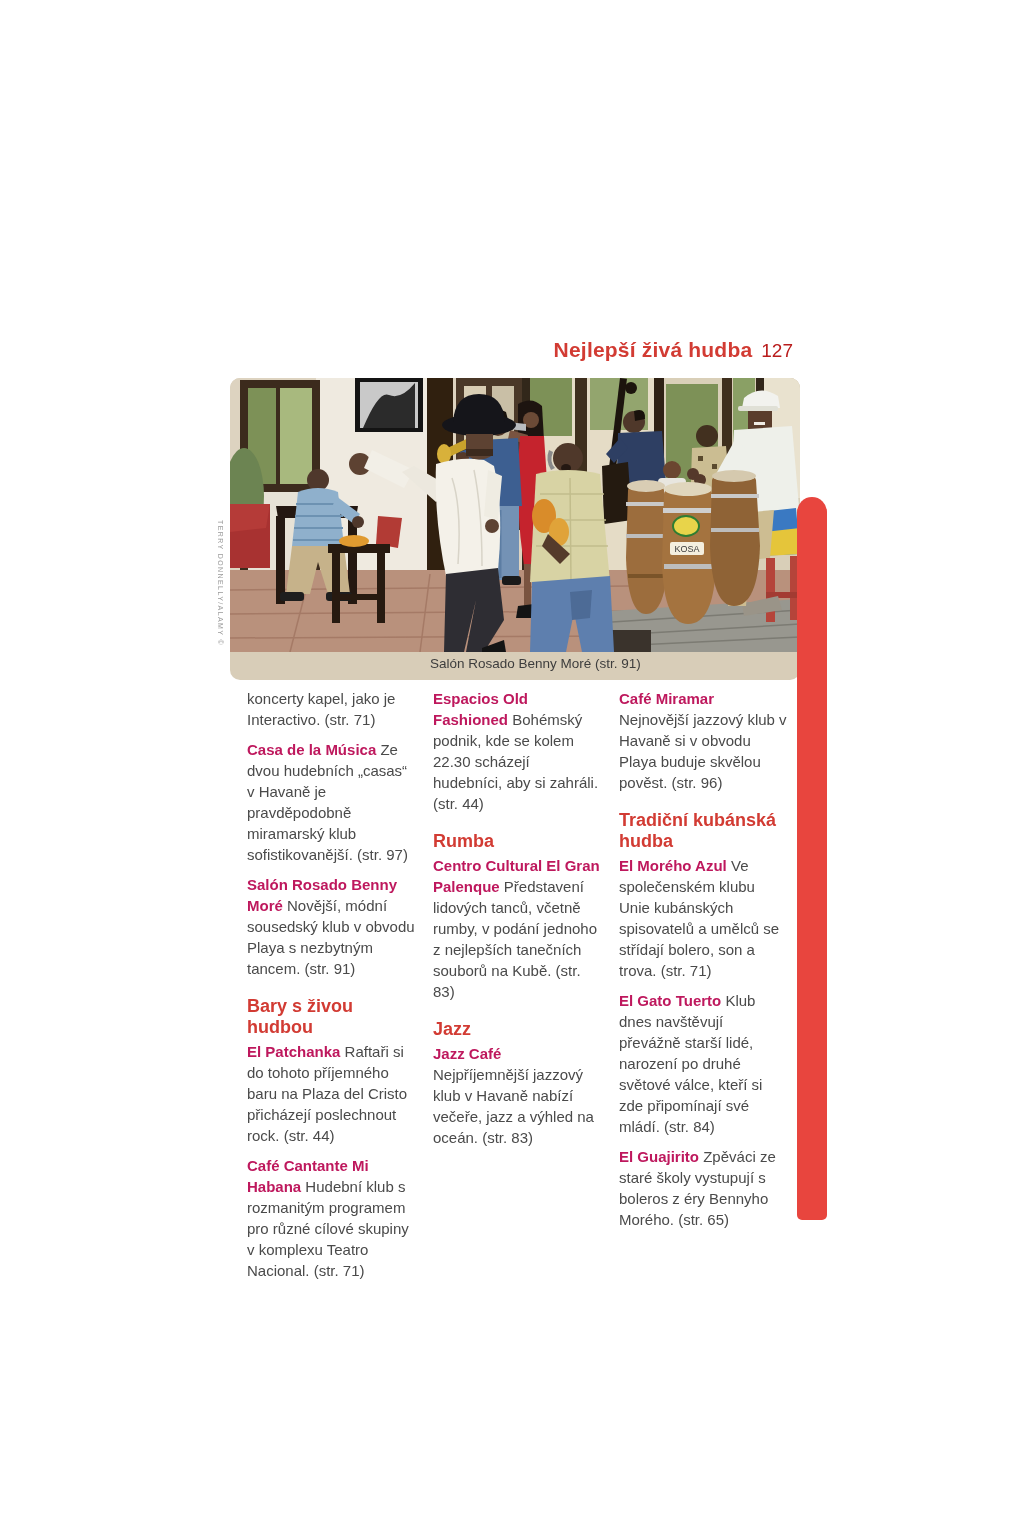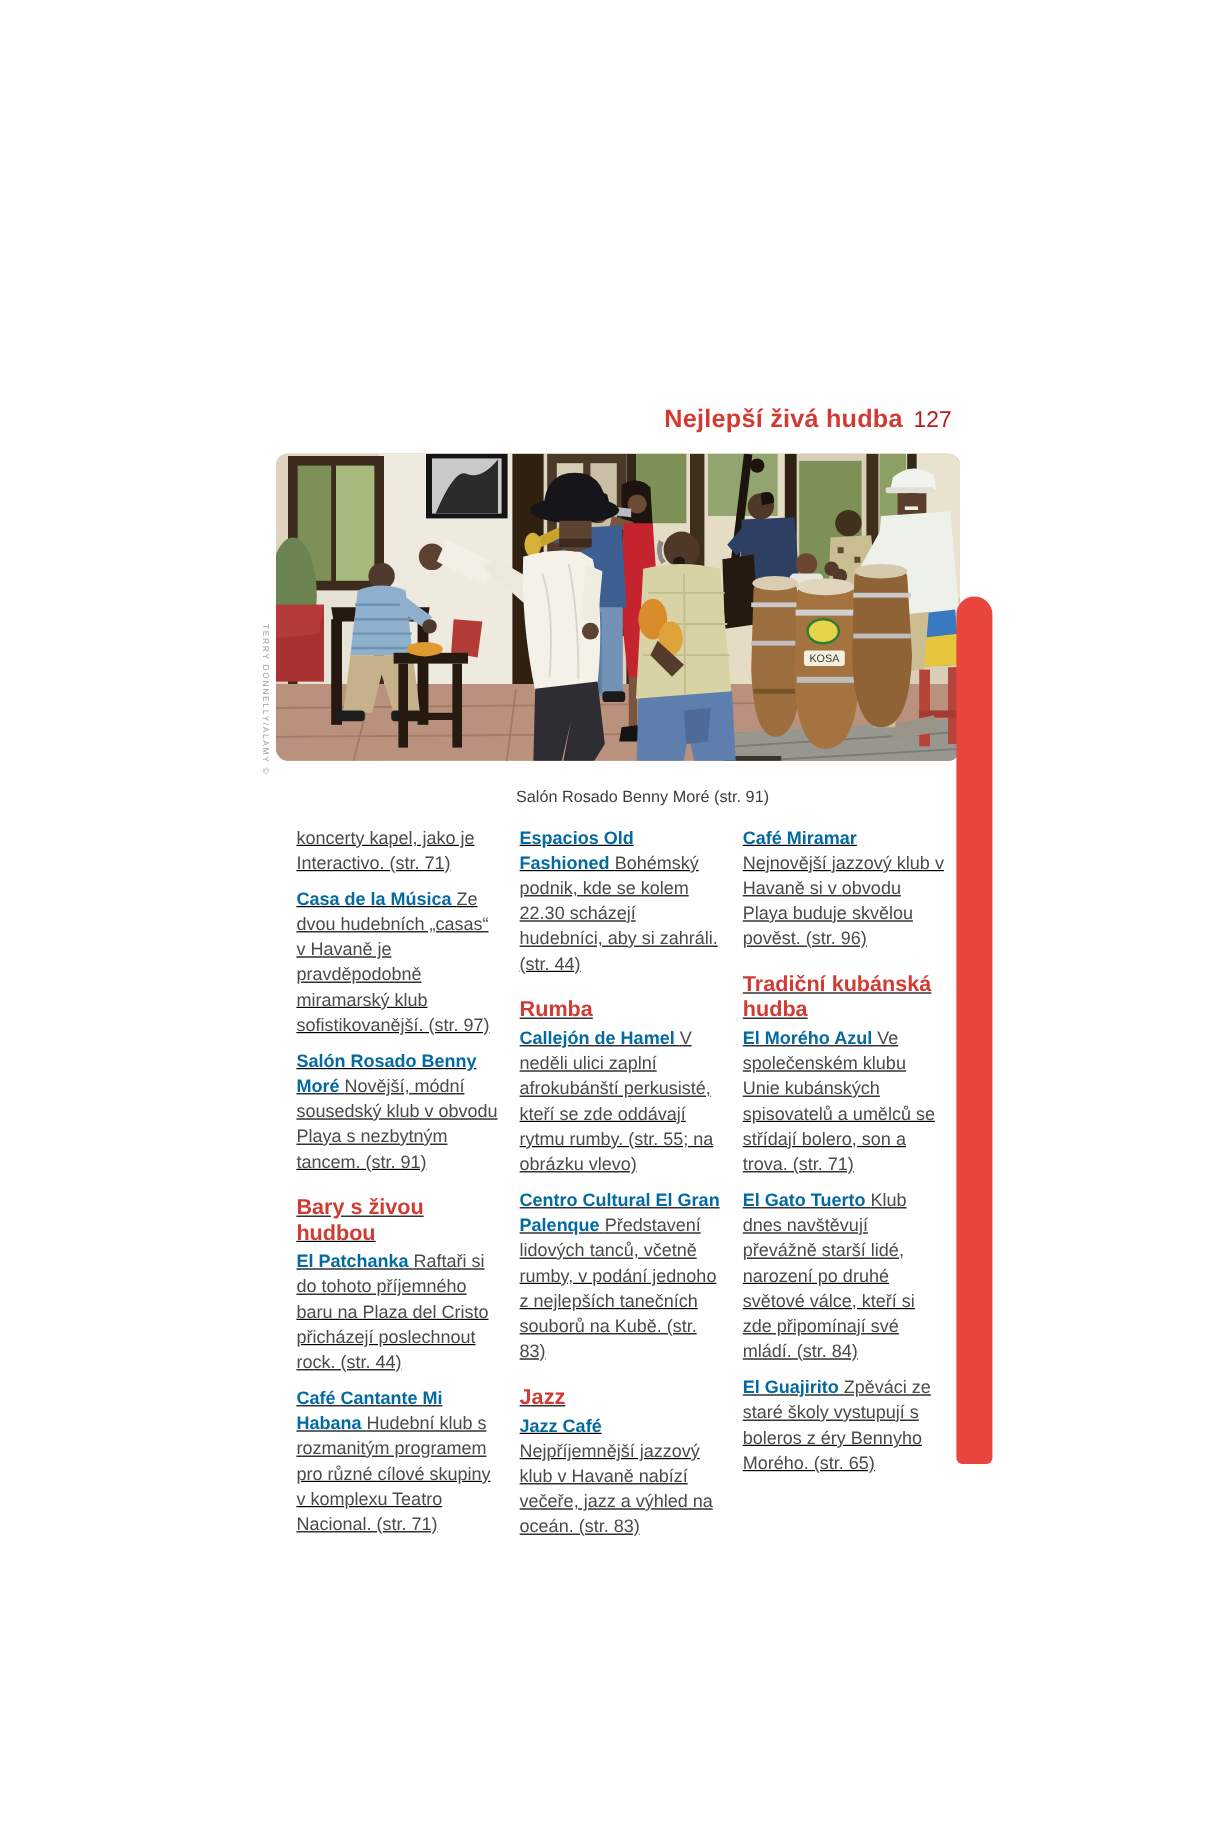--- a/index.html
+++ b/index.html
@@ -15,21 +15,21 @@
     position:absolute;left:230px;top:338px;width:563px;
     display:flex;justify-content:flex-end;align-items:baseline;gap:9px;
   }
   .page-title{
     color:var(--accent,#d23b33);
     font-size:21px;font-weight:bold;letter-spacing:0.2px;text-align:center;
   }
   .page-number{color:#b91c1c;font-size:19px;font-weight:normal;}
   
   .photo-frame{
-    position:absolute;left:230px;top:378px;width:570px;height:256px;
+    position:absolute;left:230px;top:378px;width:570px;height:302px;
     border-radius:10px;overflow:hidden;background:#d8cdb8;
   }
   .photo-frame svg{display:block;}
   .photo-credit{
     position:absolute;left:224px;top:520px;width:130px;height:10px;
     transform:rotate(90deg);transform-origin:0 0;
     font-size:7px;letter-spacing:1.4px;color:#9a9a9a;white-space:nowrap;
   }
   .photo-caption{
     position:absolute;left:430px;top:656px;width:357px;
@@ -39,26 +39,26 @@
   .red-tab{
     position:absolute;left:797px;top:497px;width:30px;height:723px;
     background:var(--tab,#e8453e);
     border-radius:15px 15px 5px 5px;
   }
   
   .columns{
     position:absolute;left:247px;top:688px;width:540px;
     display:flex;gap:18px;
   }
-  .col{width:168px;flex:0 0 168px;text-decoration:underline;}
+  .col{width:168px;flex:0 0 168px;}
   .col p{
     margin:0 0 9px 0;
     font-size:15px;line-height:21px;color:#4a4a4a;
   }
-  .col p strong{color:#0369a1;}
+  .col p strong{color:#be185d;}
   .col h3{
     margin:17px 0 3px 0;
     font-size:18px;line-height:21px;font-weight:bold;
     color:var(--accent,#d23b33);
   }
   .col h3:first-child{margin-top:0;}
 </style>
 </head>
 <body>
 
@@ -284,21 +284,20 @@
         <p>koncerty kapel, jako je Interactivo. (str. 71)</p>
         <p><strong>Casa de la Música </strong>Ze dvou hudebních „casas“ v Havaně je pravděpodobně miramarský klub sofistikovanější. (str. 97)</p>
         <p><strong>Salón Rosado Benny Moré </strong>Novější, módní sousedský klub v obvodu Playa s nezbytným tancem. (str. 91)</p>
         <h3>Bary s živou hudbou</h3>
         <p><strong>El Patchanka </strong>Raftaři si do tohoto příjemného baru na Plaza del Cristo přicházejí poslechnout rock. (str. 44)</p>
         <p><strong>Café Cantante Mi Habana </strong>Hudební klub s rozmanitým programem pro různé cílové skupiny v komplexu Teatro Nacional. (str. 71)</p>
       </div>
     <div class="col">
         <p><strong>Espacios Old Fashioned </strong>Bohémský podnik, kde se kolem 22.30 scházejí hudebníci, aby si zahráli. (str. 44)</p>
         <h3>Rumba</h3>
-        <p><strong>Callejón de Hamel </strong>V neděli ulici zaplní afrokubánští perkusisté, kteří se zde oddávají rytmu rumby. (str. 55; na obrázku vlevo)</p>
         <p><strong>Centro Cultural El Gran Palenque </strong>Představení lidových tanců, včetně rumby, v podání jednoho z nejlepších tanečních souborů na Kubě. (str. 83)</p>
         <h3>Jazz</h3>
         <p><strong>Jazz Café </strong>Nejpříjemnější jazzový klub v Havaně nabízí večeře, jazz a výhled na oceán. (str. 83)</p>
       </div>
     <div class="col">
         <p><strong>Café Miramar </strong>Nejnovější jazzový klub v Havaně si v obvodu Playa buduje skvělou pověst. (str. 96)</p>
         <h3>Tradiční kubánská hudba</h3>
         <p><strong>El Morého Azul </strong>Ve společenském klubu Unie kubánských spisovatelů a umělců se střídají bolero, son a trova. (str. 71)</p>
         <p><strong>El Gato Tuerto </strong>Klub dnes navštěvují převážně starší lidé, narození po druhé světové válce, kteří si zde připomínají své mládí. (str. 84)</p>
         <p><strong>El Guajirito </strong>Zpěváci ze staré školy vystupují s boleros z éry Bennyho Morého. (str. 65)</p>

